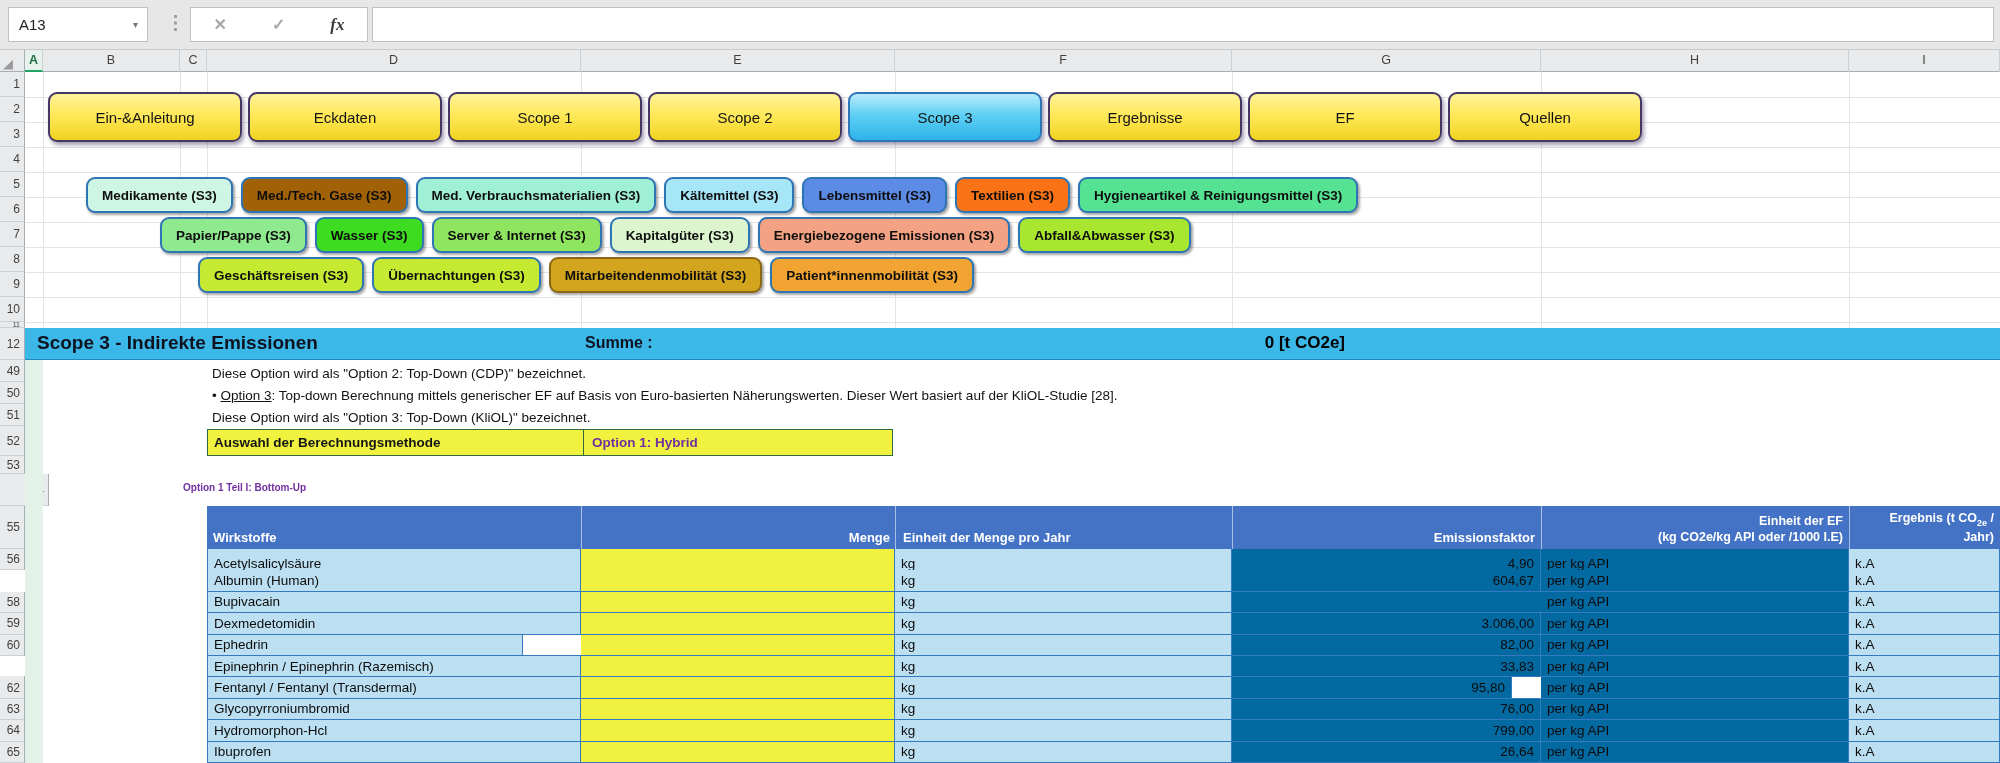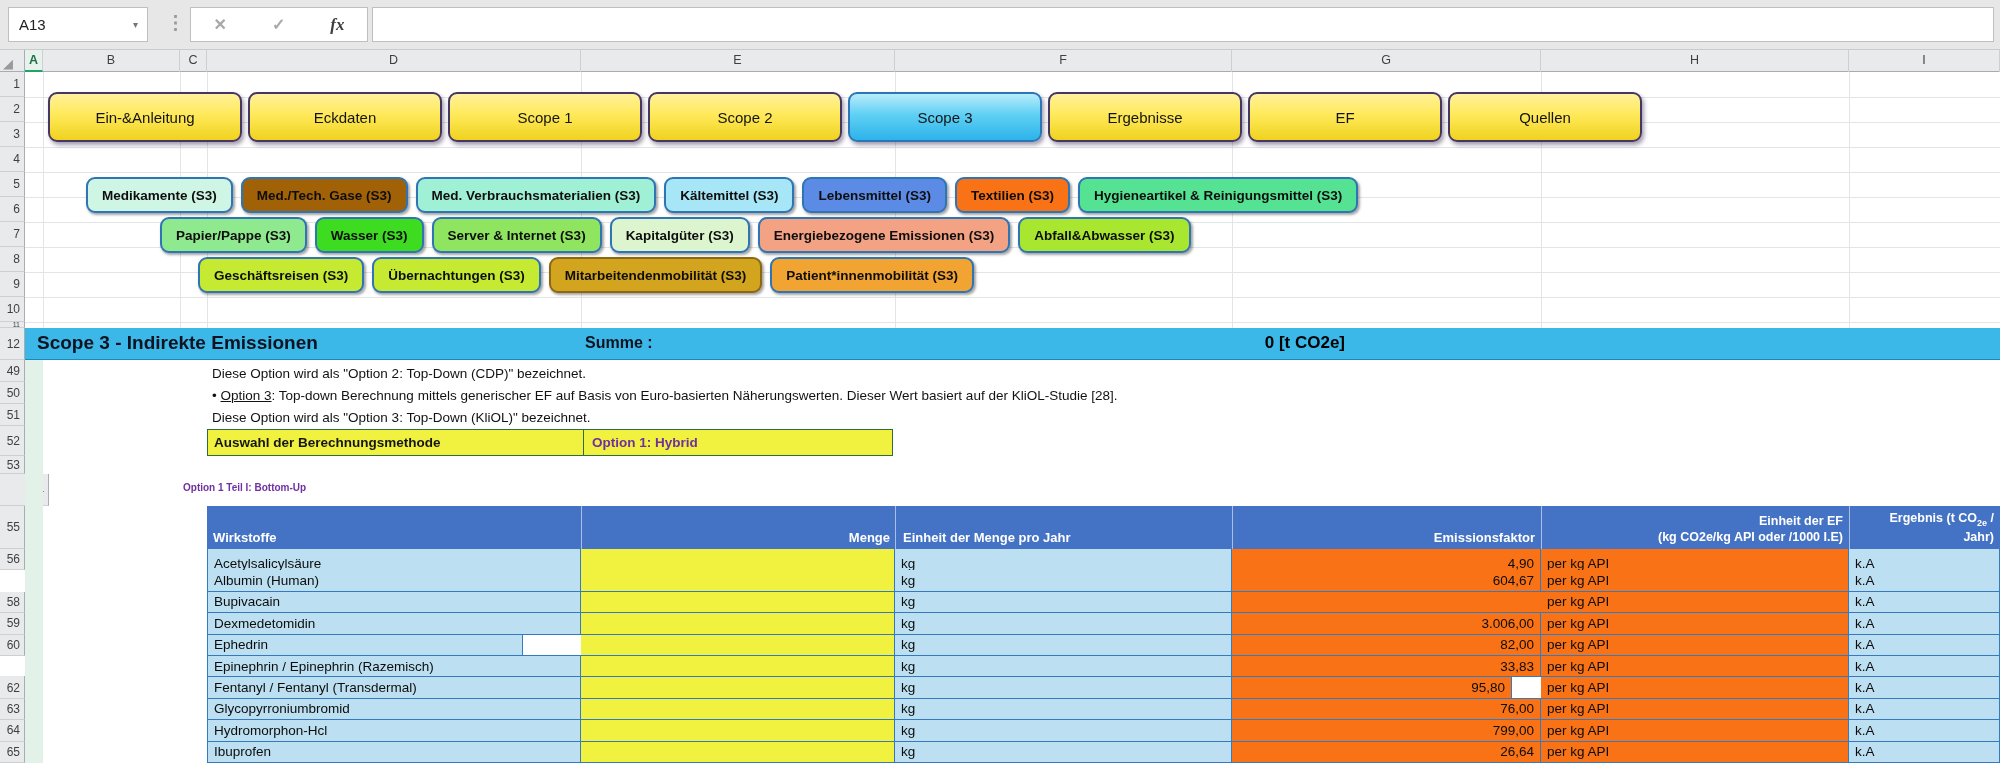--- a/index.html
+++ b/index.html
@@ -51,21 +51,21 @@
   
   .thead{position:absolute;left:207px;top:506px;width:1793px;height:43px;background:#4472C4;color:#fff;font-weight:bold;}
   .thead .h{position:absolute;bottom:4px;font-size:13px;}
   .thead .h2{position:absolute;font-size:12.5px;line-height:1.3;text-align:right;}
   .thead .div{position:absolute;top:0;width:1px;height:43px;background:rgba(255,255,255,.55);}
   .thead sub{font-size:9px;}
   .trow{position:absolute;left:207px;width:1793px;box-sizing:border-box;border-bottom:1px solid #3579BE;}
   .tc{position:absolute;top:0;bottom:0;box-sizing:border-box;border-right:1px solid #3579BE;display:flex;align-items:center;font-size:13.5px;color:#0c0c0c;overflow:hidden;}
   .tc.blue{background:#BCE0F2;}
   .tc.yellow{background:#F0F23F;}
-  .tc.green{background:#f97316;}
+  .tc.green{background:#0369a1;}
   .tc.left{padding-left:6px;}
   .tc.right{justify-content:flex-end;padding-right:6px;}
   .tc.first{border-left:1px solid #3579BE;}
 </style>
 </head>
 <body>
 
 <div class="page">
 
   <div class="toolbar">

